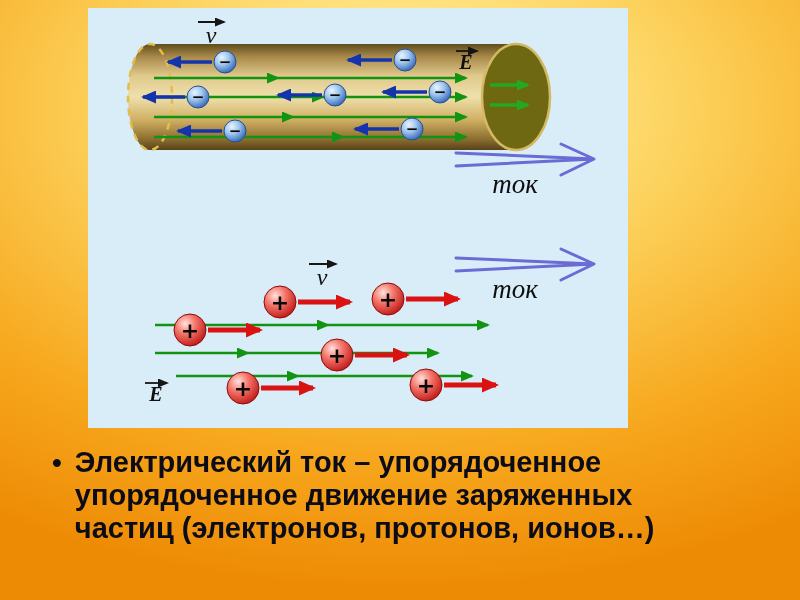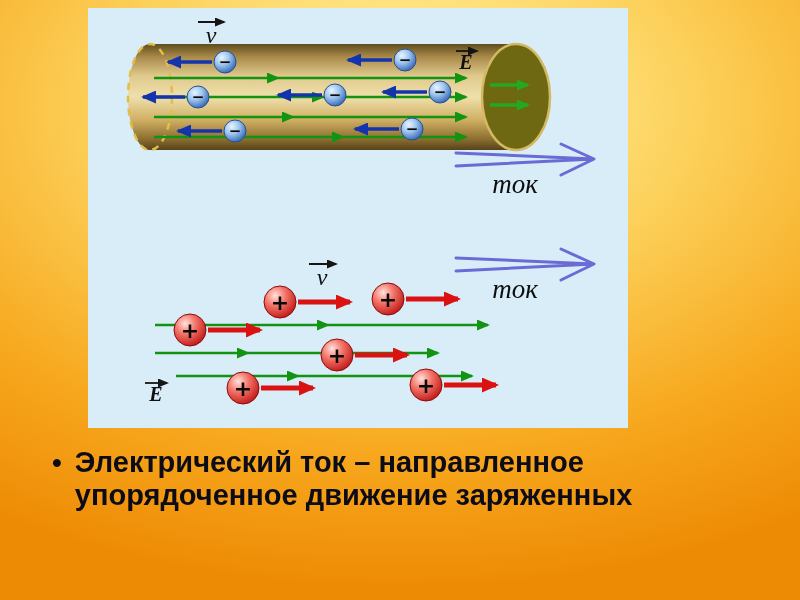--- a/index.html
+++ b/index.html
@@ -196,18 +196,19 @@
           <path d="M368 250 L506 256 M368 263 L506 256 M473 241 L506 256 L473 272" fill="none" stroke-width="3" stroke-linecap="round" stroke-linejoin="round" stroke="#6b6bd6"></path>
           <text class="tok" x="427" y="290">ток</text>
         </g>
       </g>
     </svg>
   </div>
 
   <div class="caption">
     <span class="bullet">•</span>
     <div class="caption-lines">
-      <div class="cap-line">Электрический ток – направленное</div>
+      <div class="cap-line">Электрический ток – упорядоченное</div>
       <div class="cap-line">упорядоченное движение заряженных</div>
+      <div class="cap-line">частиц (электронов, протонов, ионов…)</div>
     </div>
   </div>
 
 </div>
 
 </body></html>

